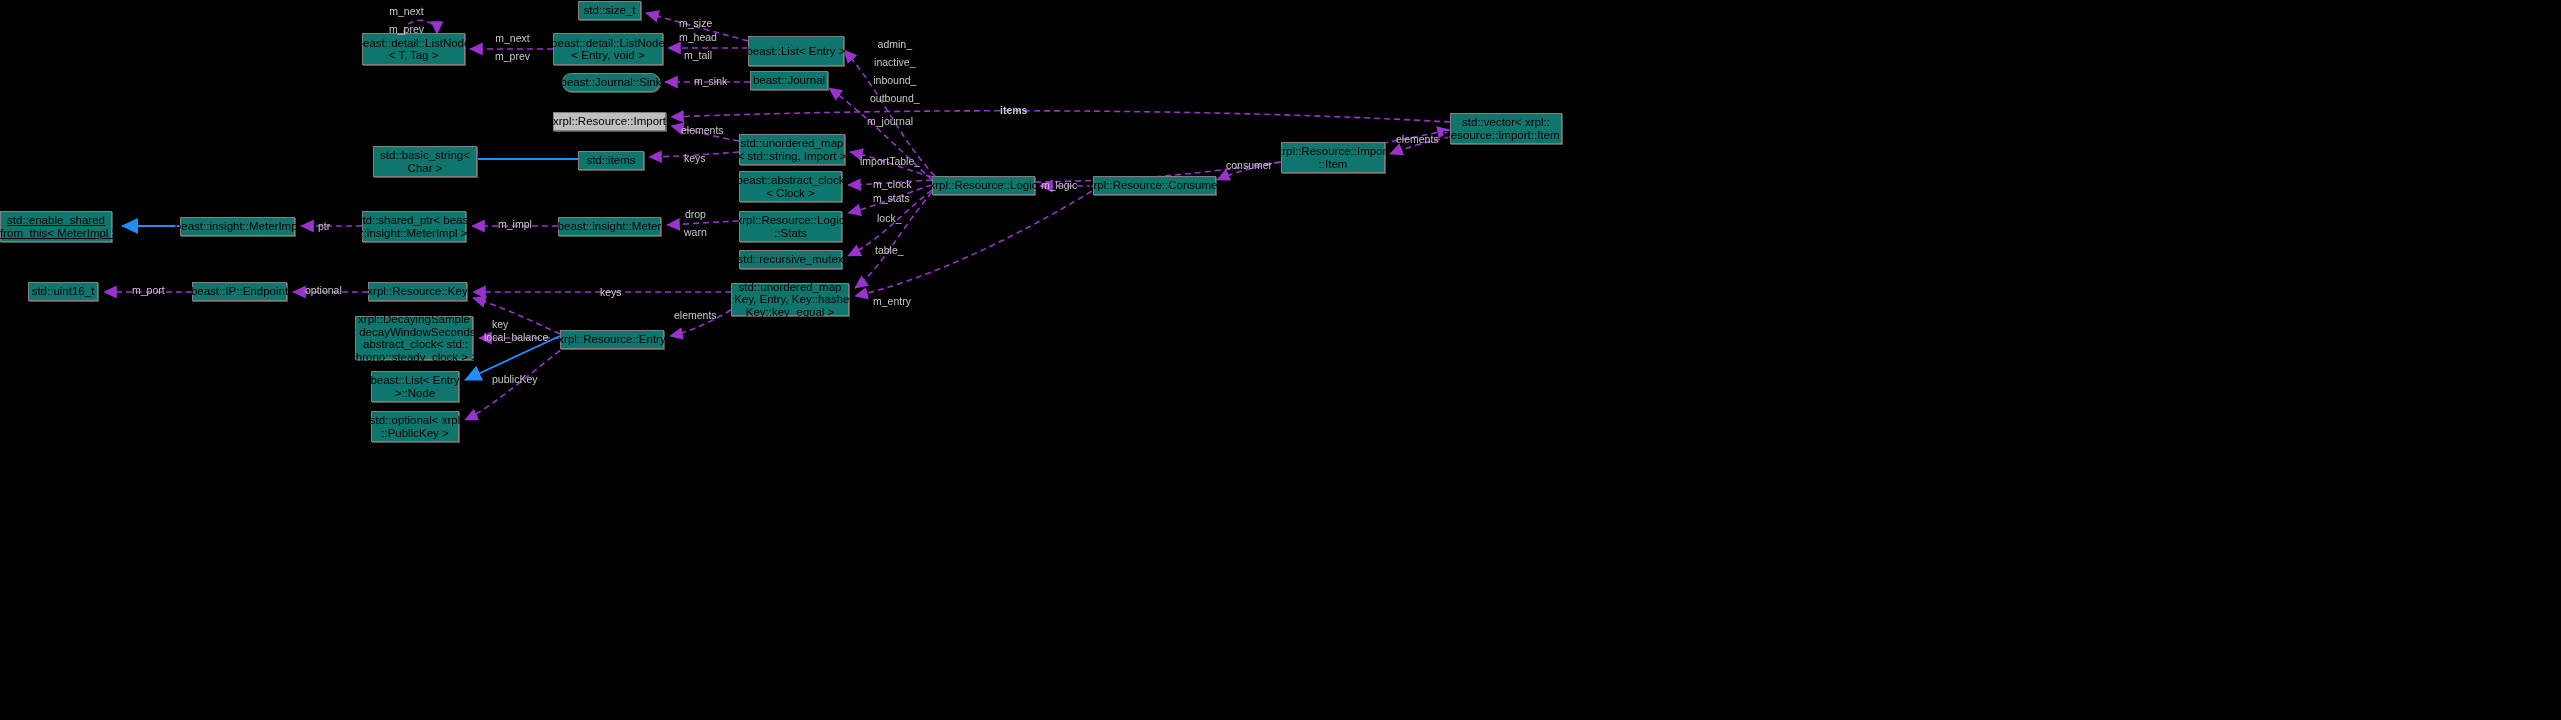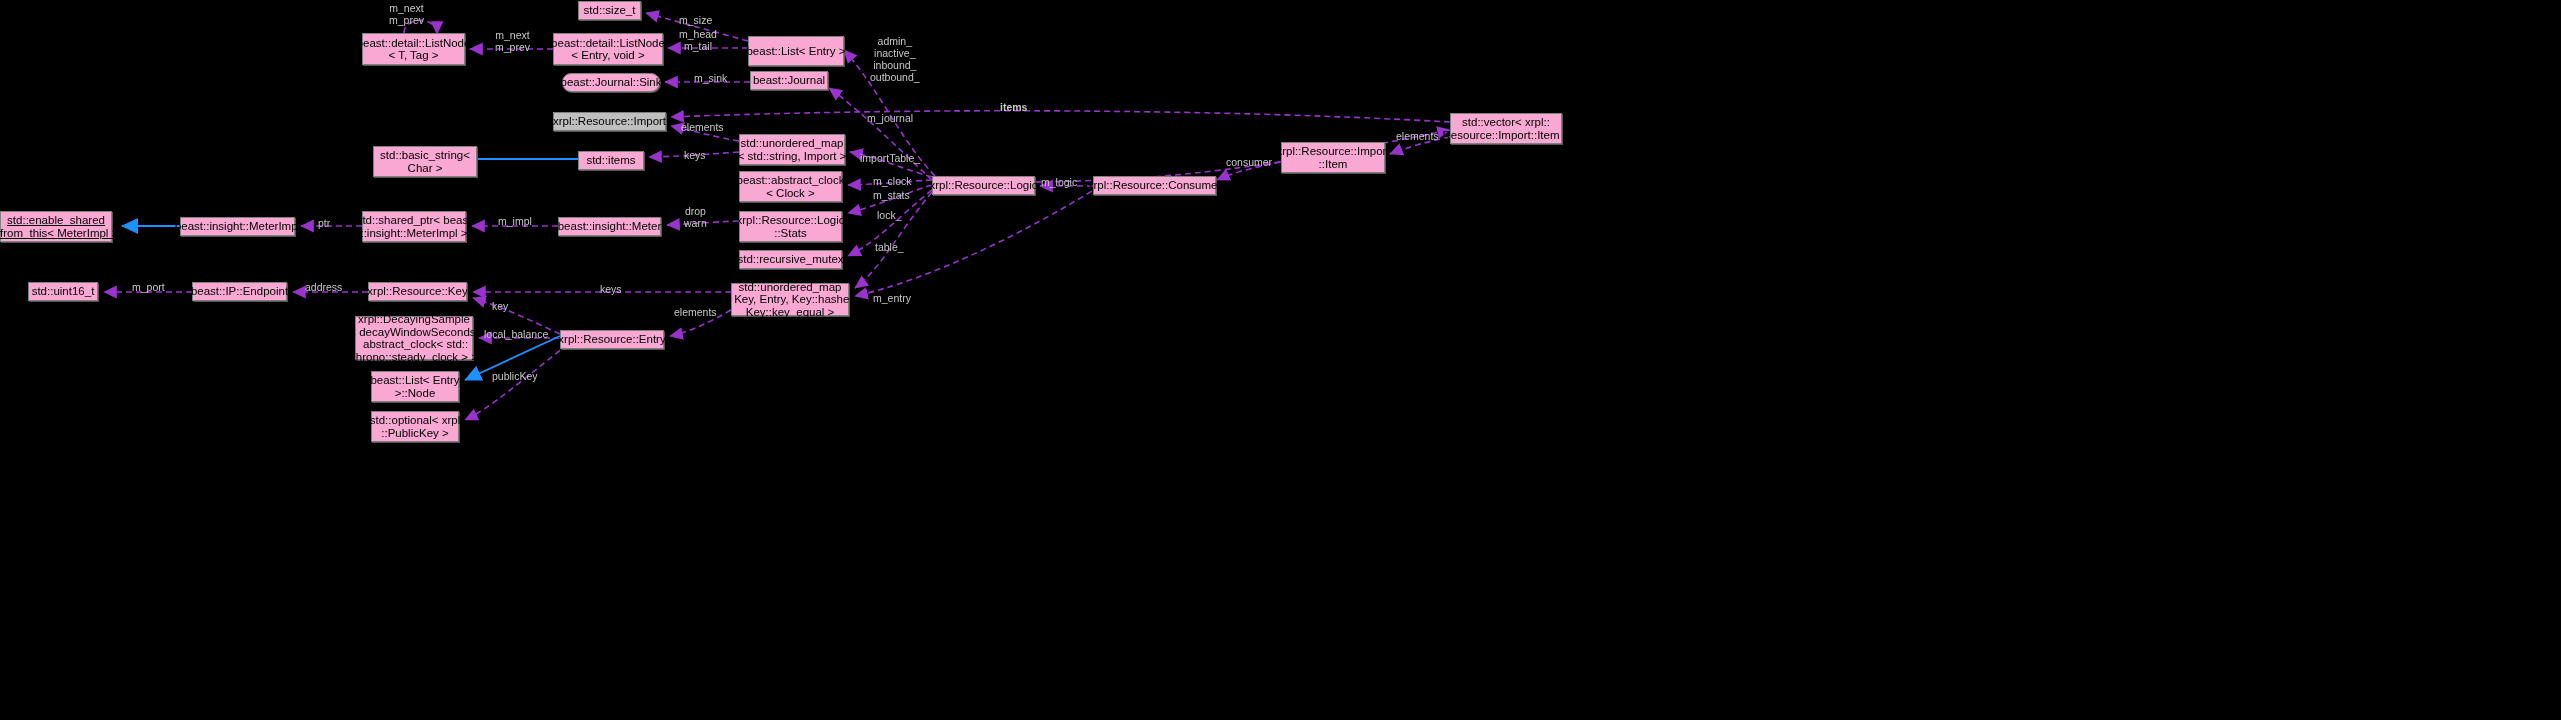--- a/index.html
+++ b/index.html
@@ -1,24 +1,24 @@
 <!DOCTYPE html>
 <html><head>
 <meta charset="utf-8">
 <style>
   html,body{margin:0;padding:0;background:#000;}
   #canvas{position:relative;width:2561px;height:720px;background:#000;overflow:hidden;
           font-family:"Liberation Sans", sans-serif;}
   svg#edges{position:absolute;left:0;top:0;width:2561px;height:720px;}
-  .node{position:absolute;box-sizing:border-box;background:#f9a8d4;border:1px solid #808080;
+  .node{position:absolute;box-sizing:border-box;background:#0f766e;border:1px solid #808080;
         color:#000;font-size:11.5px;line-height:12.5px;display:flex;align-items:center;
         justify-content:center;text-align:center;padding:2px 4px;white-space:pre;
         box-shadow:1px 1px 0 #555;}
   .node.current{background:#bfbfbf;}
-  .elabel{position:absolute;color:#c8c8c8;font-size:10.5px;line-height:12px;
+  .elabel{position:absolute;color:#c8c8c8;font-size:10.5px;line-height:18px;
           white-space:pre;text-align:center;}
 </style>
 </head>
 <body>
 
 <div id="canvas">
 
   <svg id="edges" viewBox="0 0 2561 720" preserveAspectRatio="none">
     <defs>
       <marker id="ah-p" markerWidth="9" markerHeight="9" refX="8" refY="4.5" orient="auto">
@@ -171,20 +171,20 @@
       <div class="elabel" style="left: 1041px; top: 176px;">m_logic</div>
       <div class="elabel" style="left: 873px; top: 189px;">m_stats</div>
       <div class="elabel" style="left: 318px; top: 217px;">ptr</div>
       <div class="elabel" style="left: 684px; top: 205px;">drop
 warn</div>
       <div class="elabel" style="left: 498px; top: 215px;">m_impl</div>
       <div class="elabel" style="left: 877px; top: 209px;">lock_</div>
       <div class="elabel" style="left: 875px; top: 241px;">table_</div>
       <div class="elabel" style="left: 132px; top: 281px;">m_port</div>
       <div class="elabel" style="left: 600px; top: 283px;">keys</div>
-      <div class="elabel" style="left: 305px; top: 281px;">address</div>
+      <div class="elabel" style="left: 305px; top: 281px;">optional</div>
       <div class="elabel" style="left: 873px; top: 292px;">m_entry</div>
-      <div class="elabel" style="left: 492px; top: 300px;">key</div>
+      <div class="elabel" style="left: 492px; top: 315px;">key</div>
       <div class="elabel" style="left: 674px; top: 306px;">elements</div>
       <div class="elabel" style="left: 484px; top: 328px;">local_balance</div>
       <div class="elabel" style="left: 492px; top: 370px;">publicKey</div>
     </div>
 </div>
 
 </body></html>

